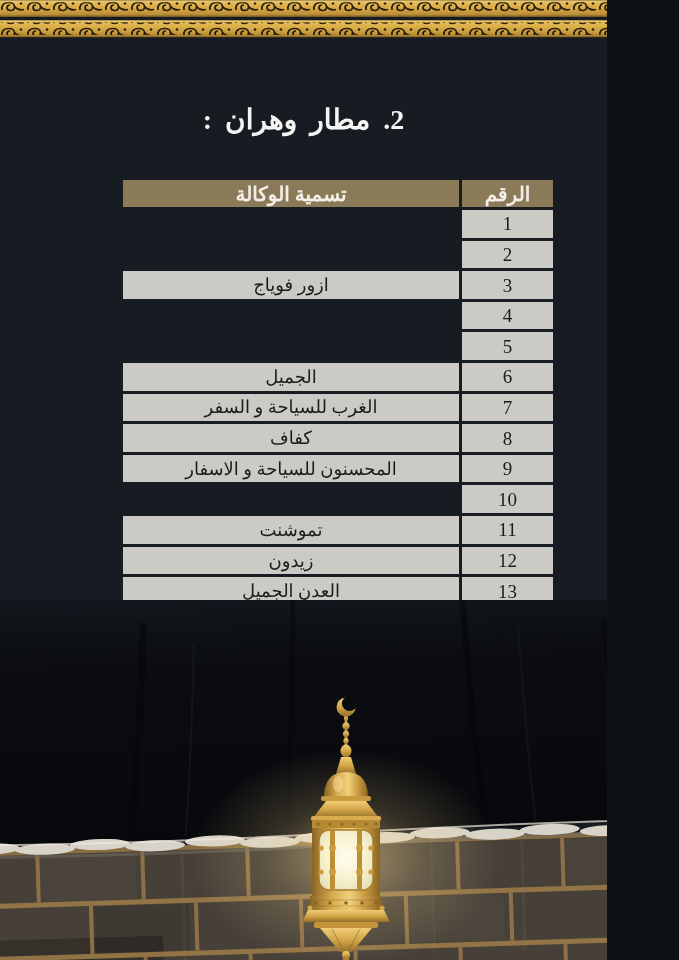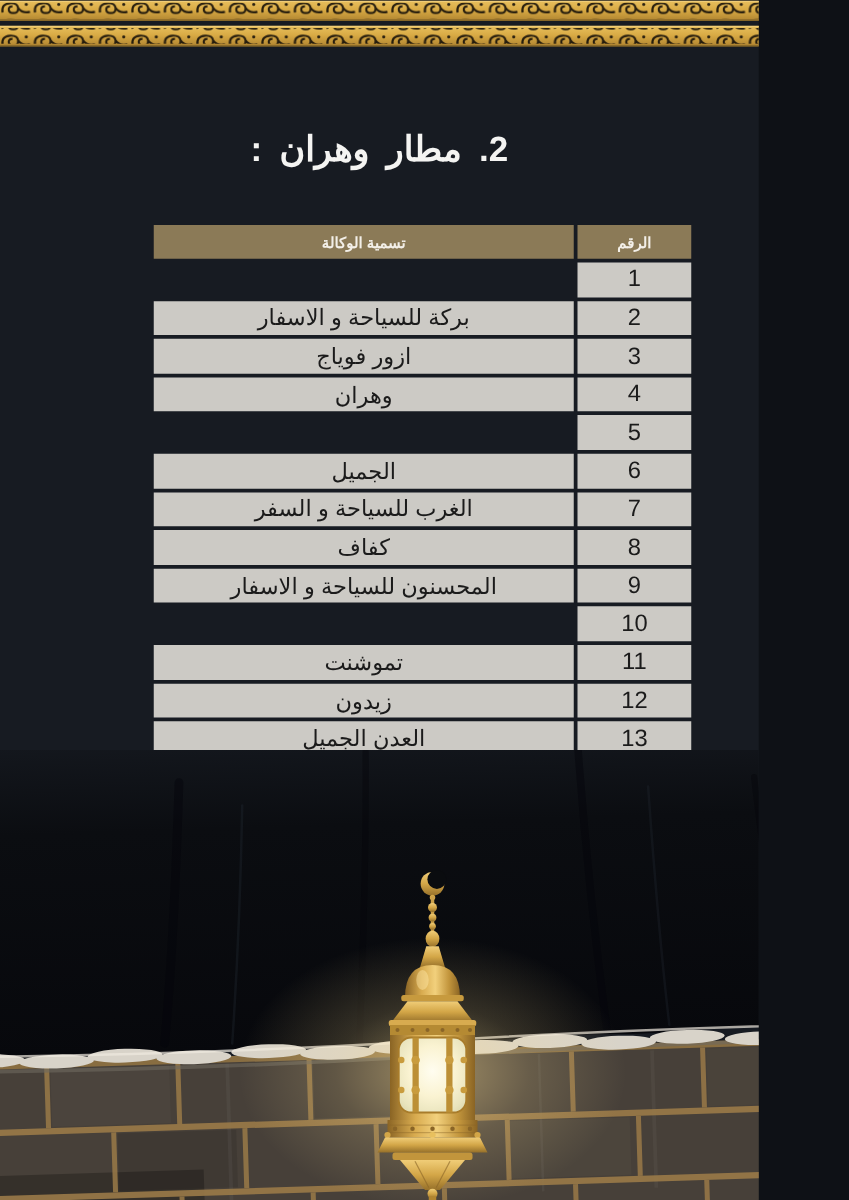--- a/index.html
+++ b/index.html
@@ -1,30 +1,30 @@
 <!DOCTYPE html>
 <html lang="ar"><head>
 <meta charset="utf-8">
 <style>
   html,body{margin:0;padding:0;background:#0e1116;}
   .page{position:relative;width:607px;height:960px;overflow:hidden;
         background:var(--background,#171b22);
-        font-family:Liberation Sans, sans-serif;}
+        font-family:Liberation Serif, serif;}
   .top-border{position:absolute;top:0;left:0;width:679px;height:46px;display:block;}
   .title{position:absolute;top:103px;left:0;width:100%;text-align:center;
          color:#f4f4f2;font-size:28px;font-weight:bold;word-spacing:6px;letter-spacing:.5px;}
   .agency-table{position:absolute;left:123px;top:180px;width:430px;height:425px;
                 display:flex;flex-direction:column;gap:3px;}
   .trow{display:flex;gap:3px;flex:1;min-height:0;}
   .trow.header{flex:0 0 27px;}
   .cell{display:flex;align-items:center;justify-content:center;line-height:1;overflow:hidden;}
   .cell.num{flex:0 0 91px;}
   .cell.name{flex:1 1 auto;}
   .trow.header .cell{background:var(--table-header-bg,#8b7a57);color:var(--header-text,#f3efe8);
-                     font-weight:bold;font-size:12px;}
+                     font-weight:bold;font-size:20px;}
   .trow.body .cell{background:var(--table-row-bg,#cccac5);color:var(--table-text,#1b1b1b);font-size:18px;}
   .trow.body .cell.num{font-size:19px;}
   .photo{position:absolute;top:600px;left:0;width:679px;height:360px;display:block;}
 </style>
 </head>
 <body>
 
 <div class="page" style="--background: #171b22; --border-gold: #d9ab45; --border-pattern-dark: #140f08; --table-header-bg: #8b7a57; --header-text: #f3efe8; --table-row-bg: #cccac5; --table-text: #1b1b1b; --row-gap-dark: #10141a; --photo-gold: #d9ad52; --glass-glow: #fffbe8; --kiswa-black: #0a0c0f; --wall-brick: #474039; --wall-mortar: #9a7a48; --fringe-white: #d8d3c9;">
 
   <svg class="top-border" viewBox="0 0 679 46" xmlns="http://www.w3.org/2000/svg" aria-hidden="true">
@@ -57,29 +57,27 @@
     <div class="trow header">
       <div class="cell num">الرقم</div>
       <div class="cell name">تسمية الوكالة</div>
     </div>
 
   <div class="trow body">
         <div class="cell num">1</div>
       </div>
       <div class="trow body">
         <div class="cell num">2</div>
-        <div class="cell name">بركة للسياحة و الاسفار</div>
       </div>
       <div class="trow body">
         <div class="cell num">3</div>
         <div class="cell name">ازور فوياج</div>
       </div>
       <div class="trow body">
         <div class="cell num">4</div>
-        <div class="cell name">وهران</div>
       </div>
       <div class="trow body">
         <div class="cell num">5</div>
       </div>
       <div class="trow body">
         <div class="cell num">6</div>
         <div class="cell name">الجميل</div>
       </div>
       <div class="trow body">
         <div class="cell num">7</div>

